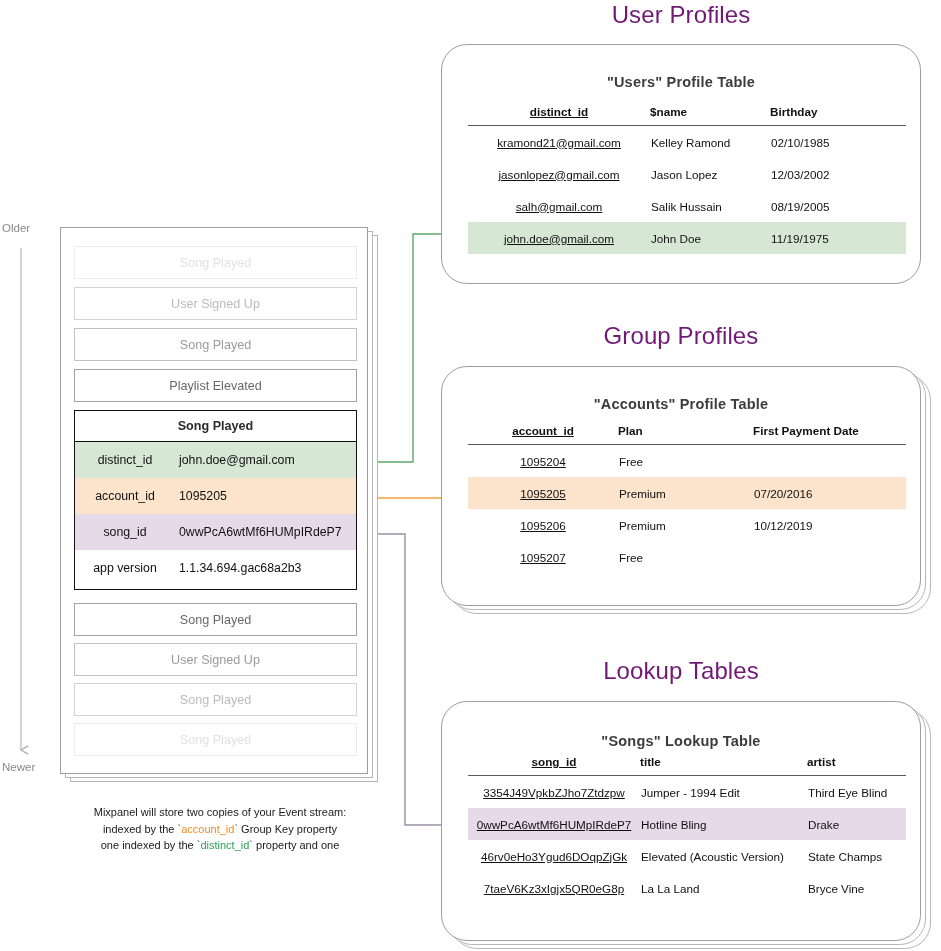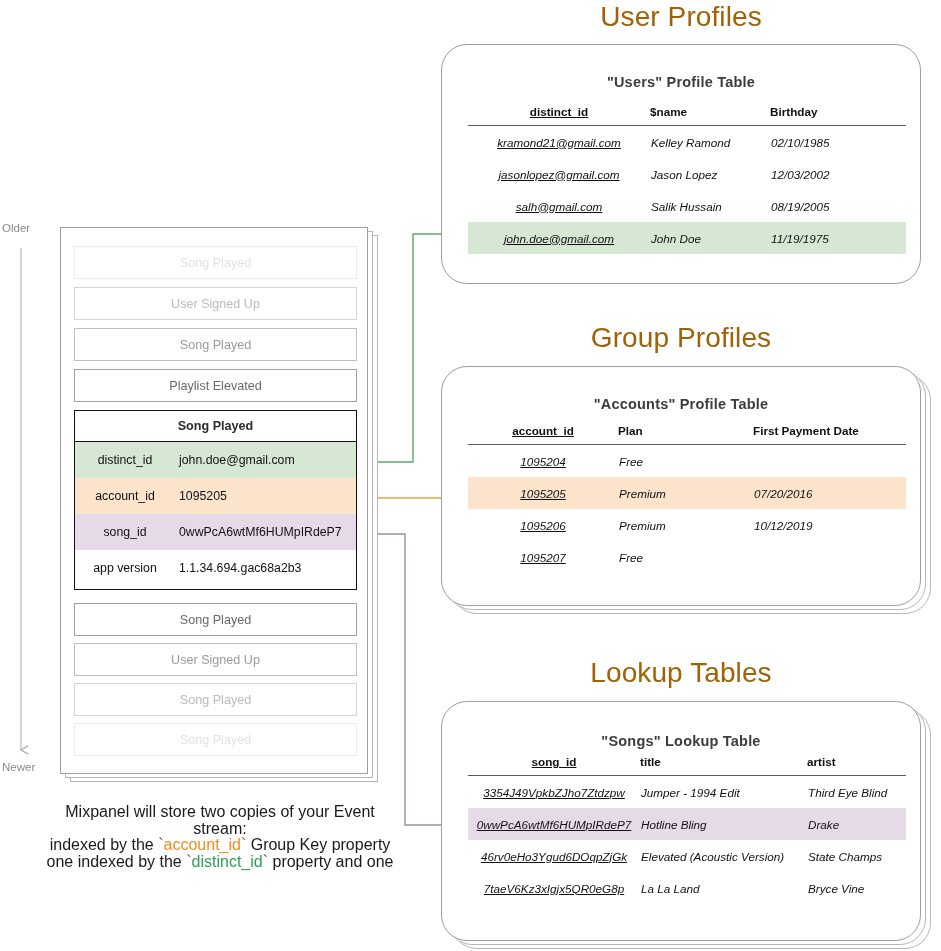--- a/index.html
+++ b/index.html
@@ -15,23 +15,23 @@
     position: relative;
     width: 941px;
     height: 951px;
     overflow: hidden;
     background: #ffffff;
   }
 
   
   .section-title {
     position: absolute;
-    font-size: 28px;
+    font-size: 24px;
     font-weight: 400;
-    color: #a16207;
+    color: #701a75;
     letter-spacing: 0.1px;
     white-space: nowrap;
     text-align: center;
   }
 
   
   .card {
     position: absolute;
     background: #ffffff;
     border: 1.6px solid #9e9e9e;
@@ -79,21 +79,20 @@
   .dtable th.plain-col {
     text-align: left;
     margin-top: 14px;
   }
   .dtable td {
     font-size: 11.7px;
     color: #111111;
     height: 30px;
     white-space: nowrap;
     vertical-align: middle;
-    font-style: italic;
   }
   .dtable td.key-col {
     text-align: center;
     text-decoration: underline;
   }
   .dtable td.plain-col {
     text-align: left;
   }
   .dtable tr.hl-green td { background: #d6e8d4; }
   .dtable tr.hl-orange td { background: #fce4cc; }
@@ -167,21 +166,21 @@
     position: absolute;
     font-size: 11.5px;
     color: #8a8a8a;
     white-space: nowrap;
   }
 
   
   .caption {
     position: absolute;
     text-align: center;
-    font-size: 16px;
+    font-size: 11px;
     line-height: 16.5px;
     color: #1a1a1a;
   }
   .tok-green  { color: #2e9e57; }
   .tok-orange { color: #f08c1e; }
   .tok-tick   { color: #555555; }
 
   
   #wires {
     position: absolute;

